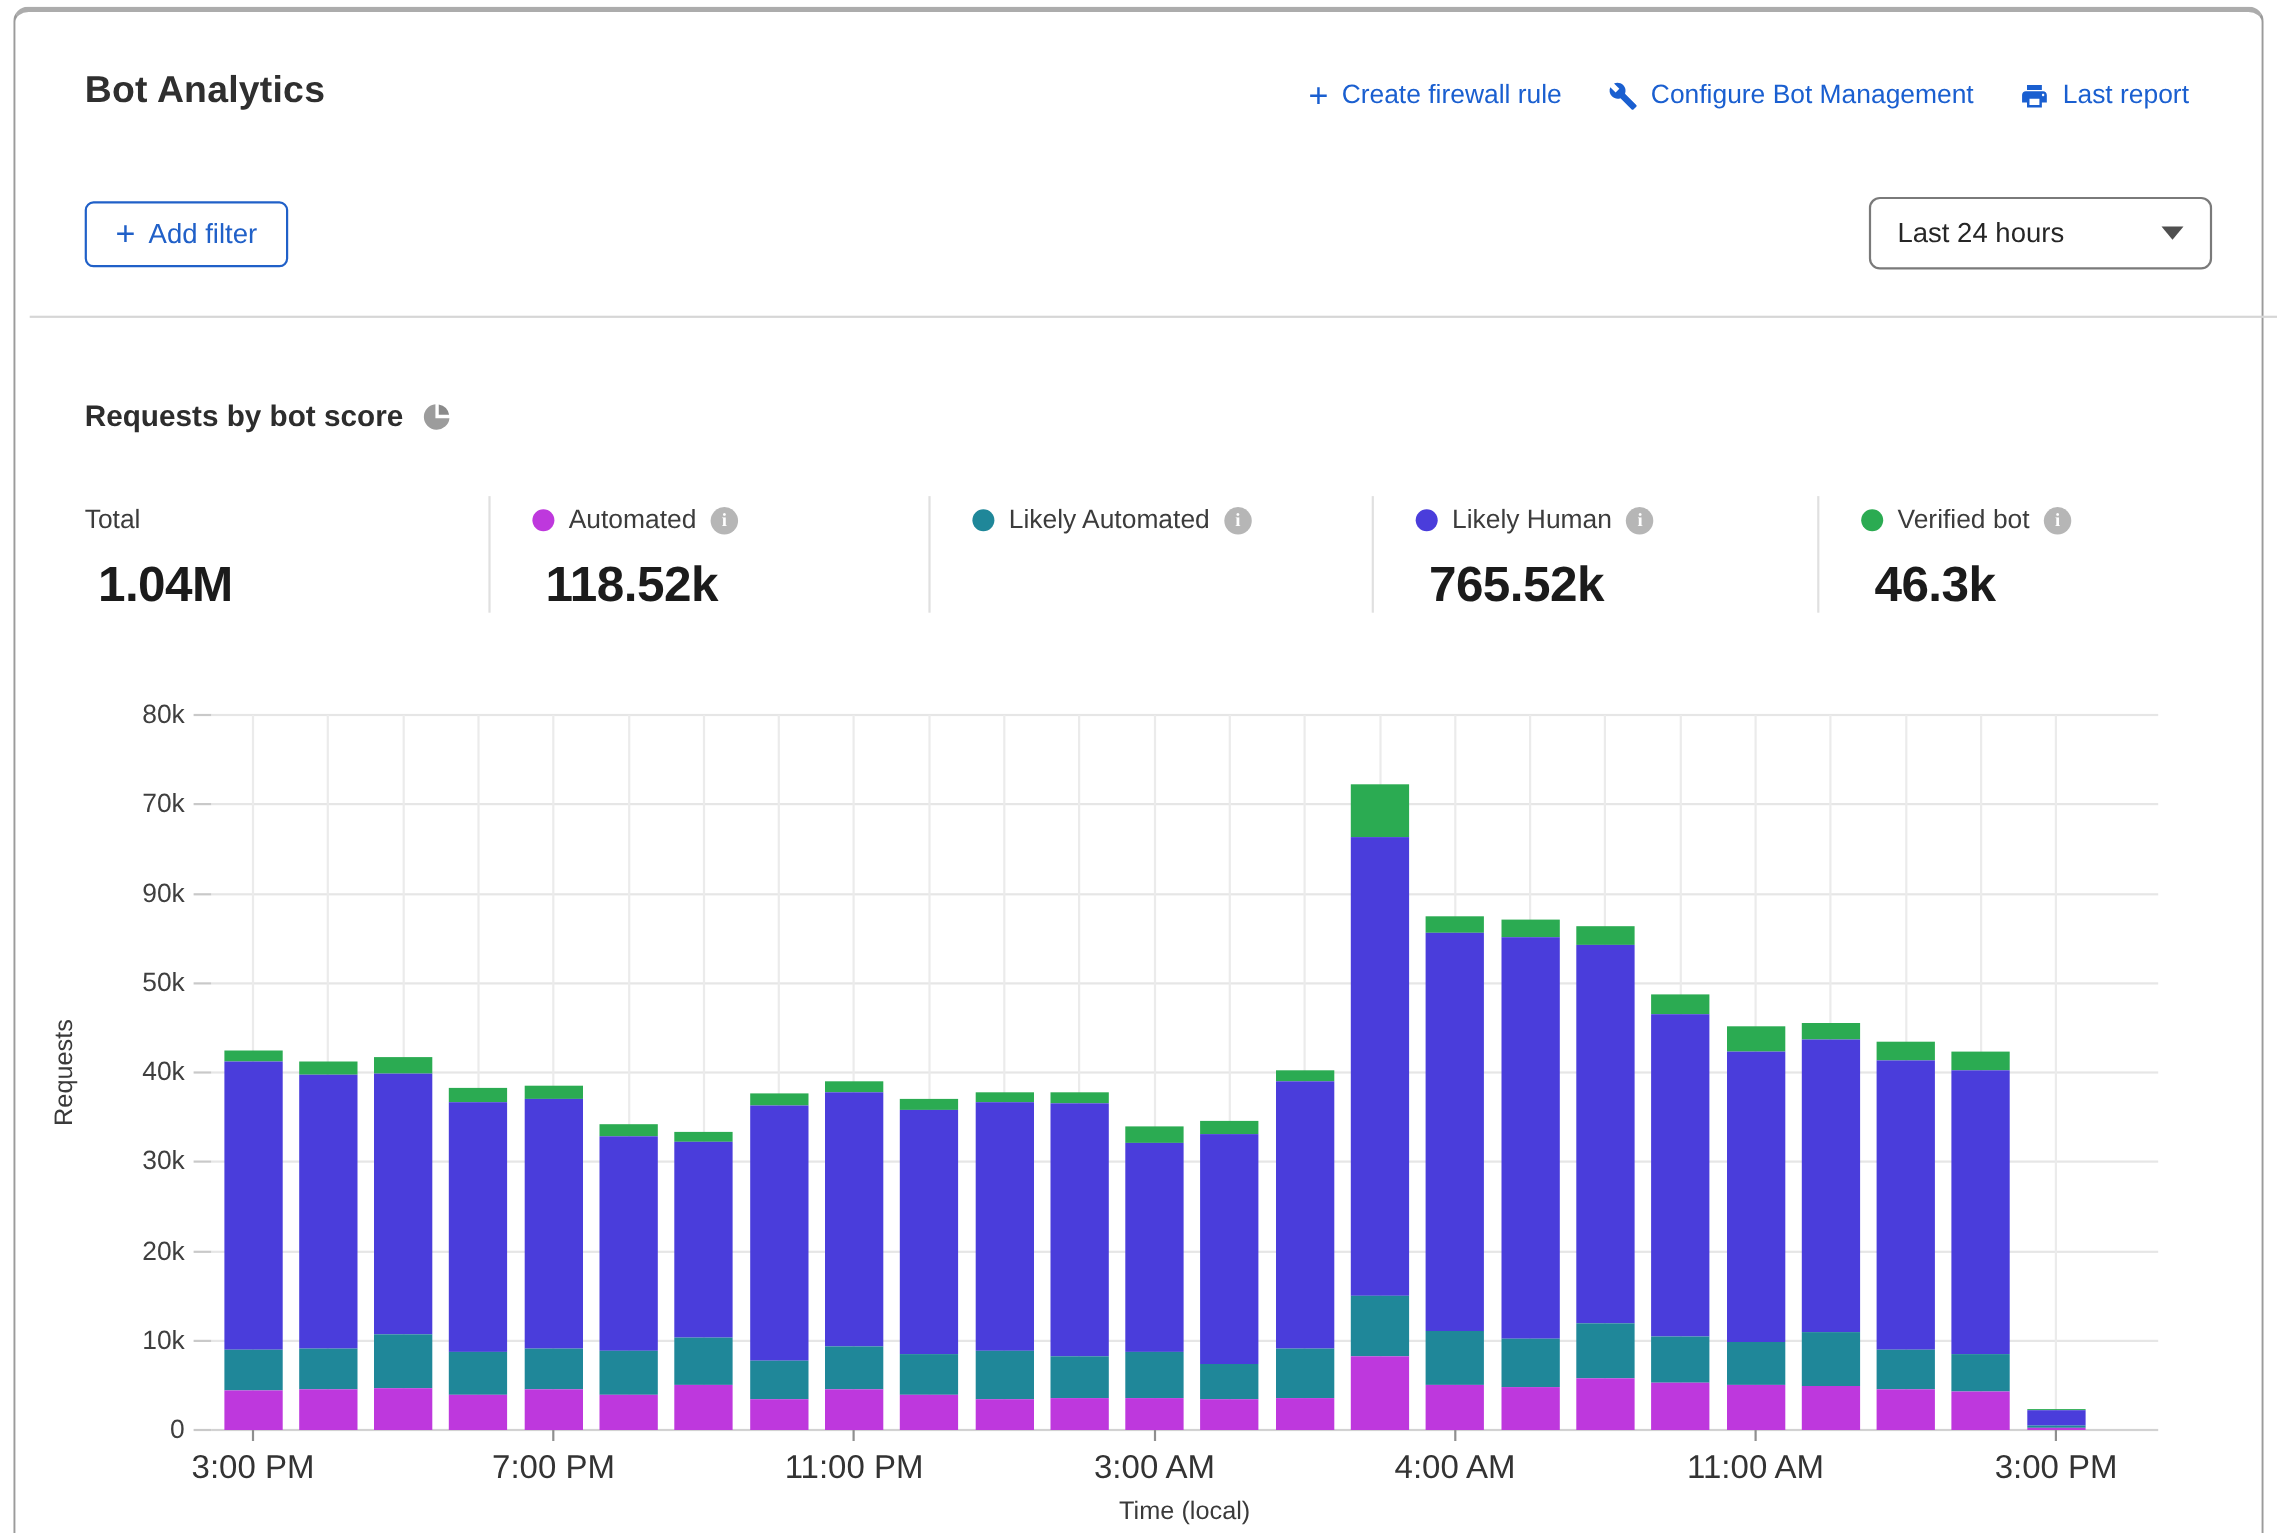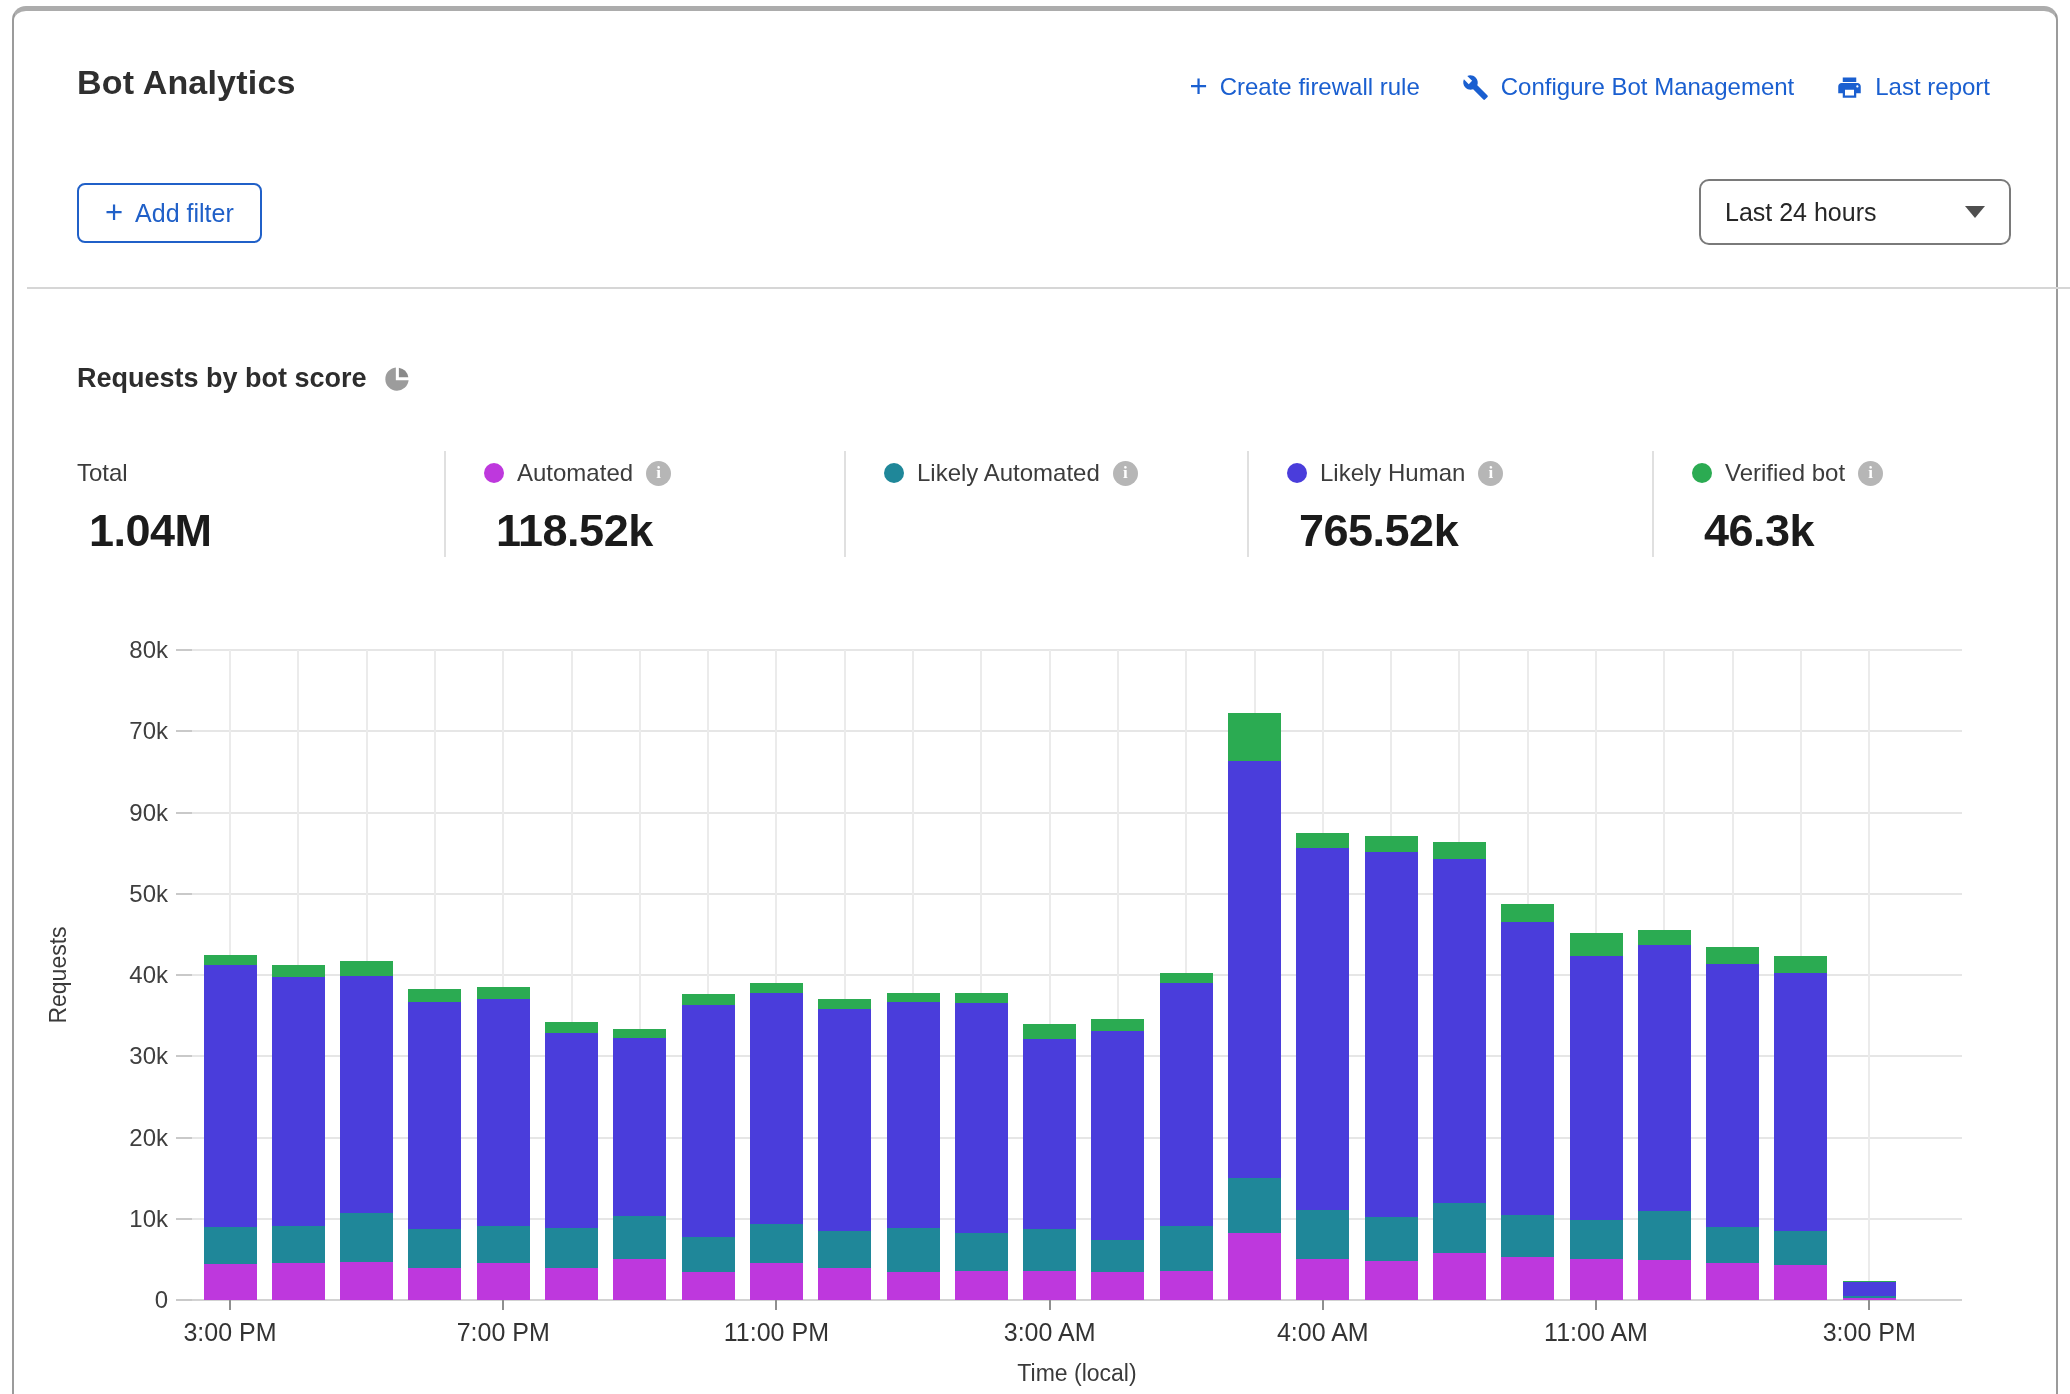--- a/index.html
+++ b/index.html
@@ -52,21 +52,21 @@
   #plot { position:absolute; left:192px; top:650px; width:1770px; height:650px; }
   .hgrid { position:absolute; left:0; width:100%; height:2px; background:#E6E6E6; }
   .hgrid.zero { background:#D2D2D2; }
   .vgrid { position:absolute; top:0; width:2px; height:100%; background:#EBEBEB; }
   .ytick-dash { position:absolute; width:16px; height:2px; background:#C9C9C9; }
   .ylabel { position:absolute; font-size:24px; color:#3F3F3F; text-align:right; width:80px; transform:translateY(-50%); }
   .axis-title-y { position:absolute; left:58px; top:975px; transform:translate(-50%,-50%) rotate(-90deg); font-size:23px; color:#3A3A3A; }
   .bar { position:absolute; bottom:0; display:flex; flex-direction:column-reverse; }
   .seg { width:100%; }
   .xtick-mark { position:absolute; top:650px; width:2px; height:10px; background:#8F8F8F; }
-  .xlabel { position:absolute; top:668px; font-size:25px; color:#333333; transform:translateX(-50%); white-space:nowrap; }
+  .xlabel { position:absolute; top:668px; font-size:30px; color:#333333; transform:translateX(-50%); white-space:nowrap; }
   .axis-title-x { position:absolute; left:1077px; top:1360px; transform:translateX(-50%); font-size:23px; color:#3A3A3A; }
 </style>
 </head>
 <body>
 
 <div id="app">
   <div class="card">
 
     <div class="page-title">Bot Analytics</div>
 

